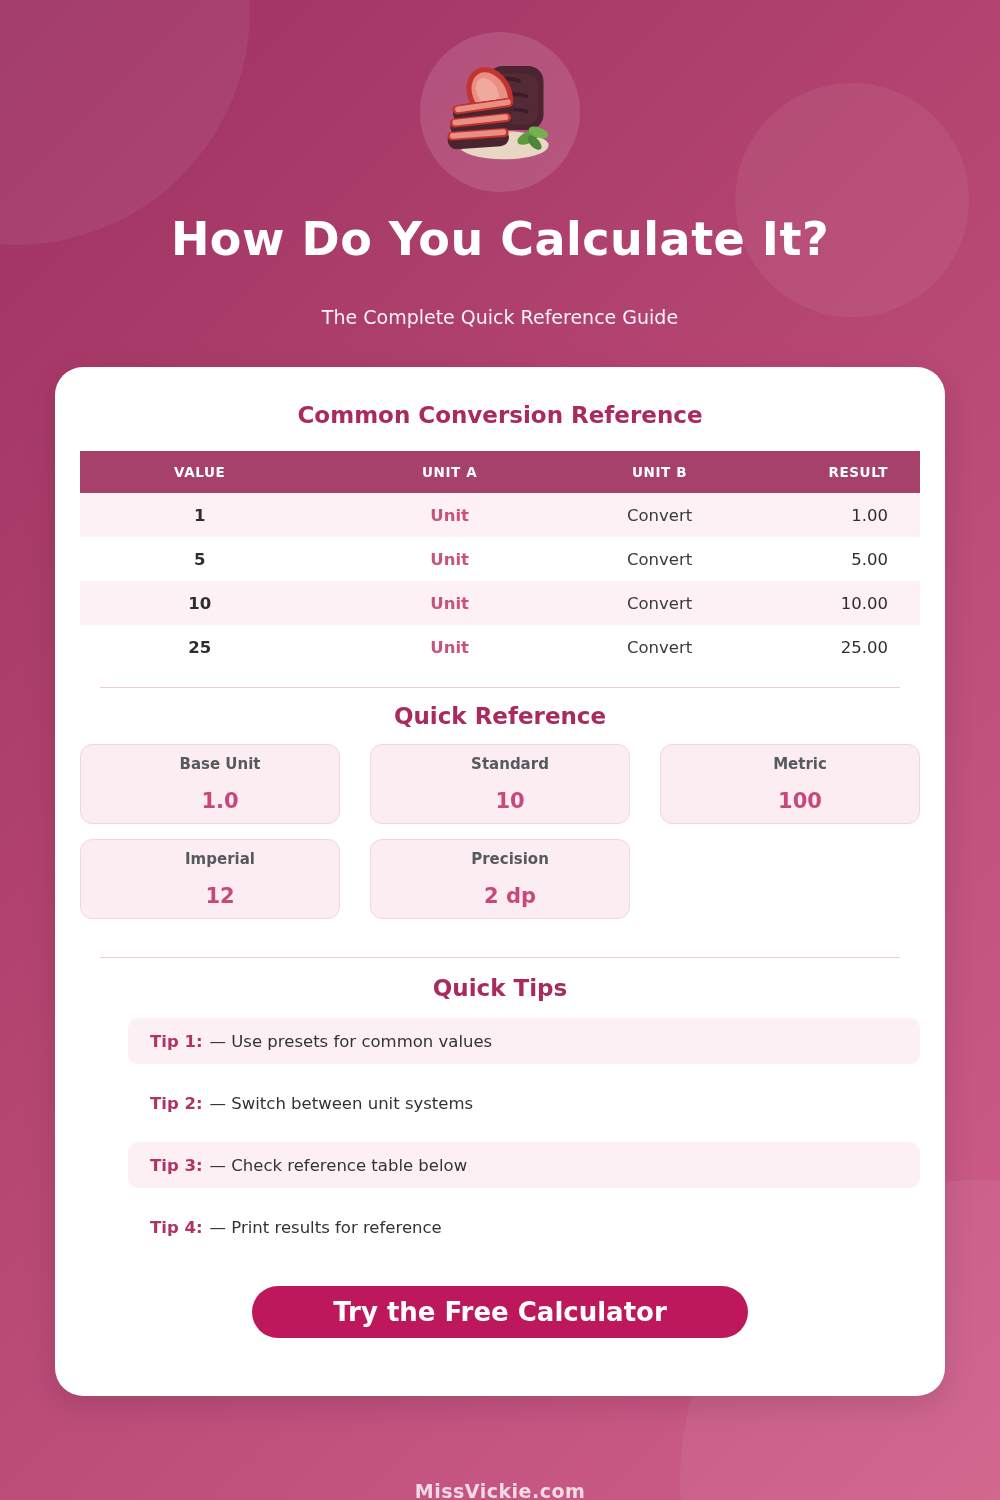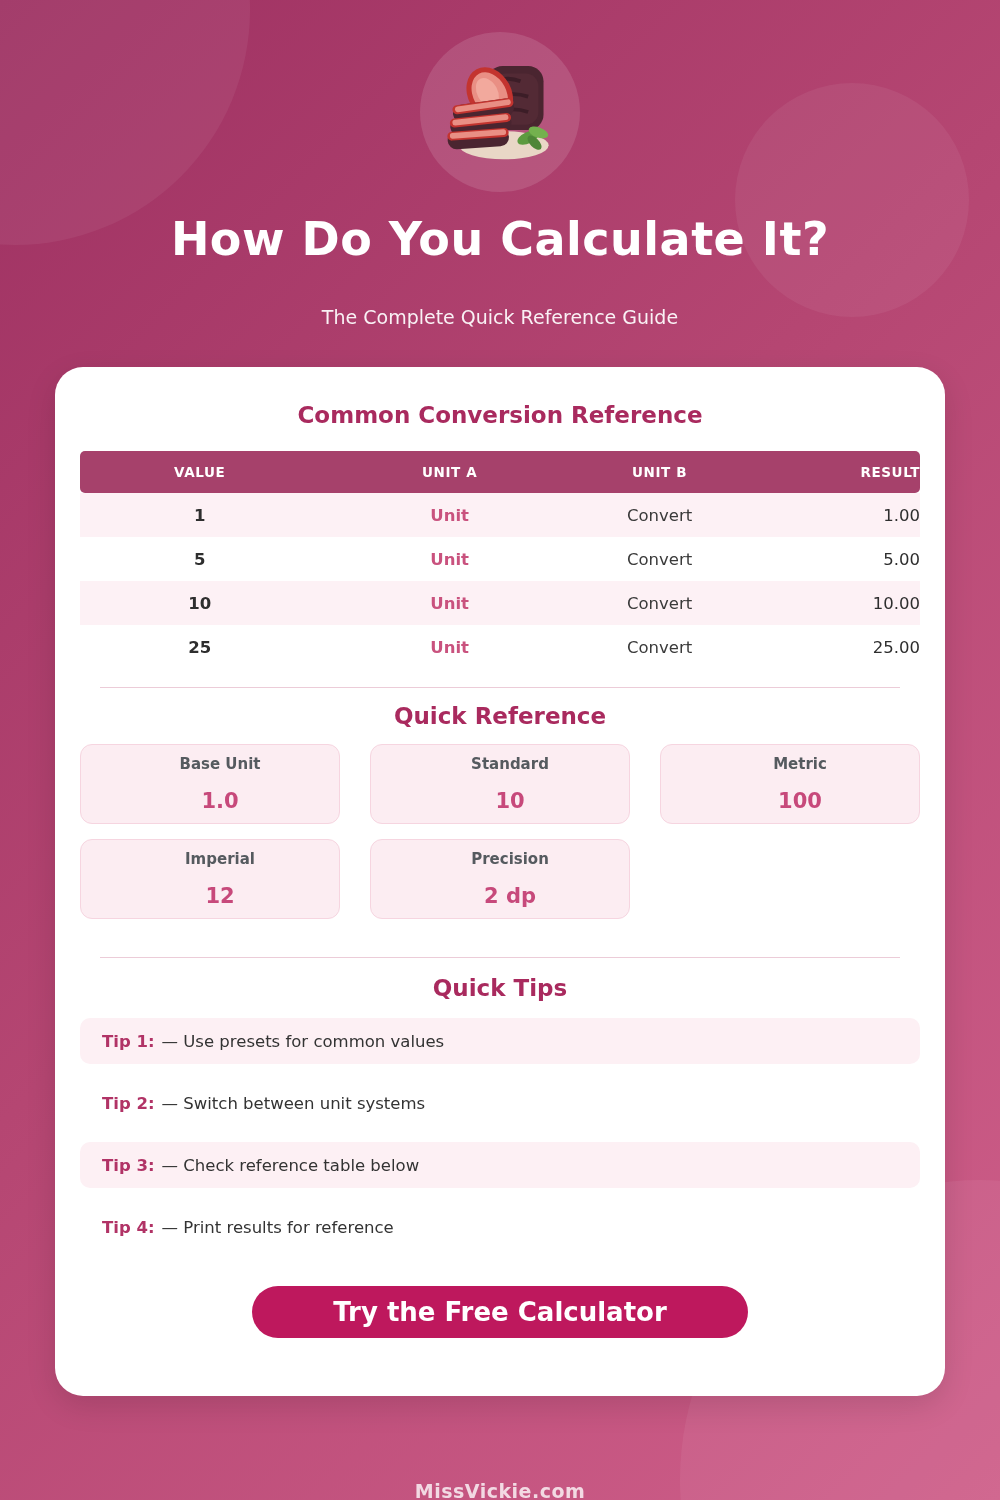--- a/index.html
+++ b/index.html
@@ -51,32 +51,32 @@
   .section-heading {
     font-size:23px; font-weight:bold; color:#a92a5e;
     line-height:28px;
   }
 
   
   .conv-table { margin-top:22px; }
   .conv-head {
     display:grid; grid-template-columns:28.5% 31% 19% 21.5%;
     align-items:center;
-    height:42px; border-radius:5px;
+    height:42px; border-radius:0;
     background:#a6416b;
     color:#ffffff; font-size:13.5px; font-weight:bold; letter-spacing:0.6px;
   }
   .conv-row {
     display:grid; grid-template-columns:28.5% 31% 19% 21.5%;
     align-items:center; height:44px;
     font-size:16.5px; color:#333333;
   }
   .conv-row.alt { background:#fdf1f5; }
   .cell-c { text-align:center; }
-  .cell-r { text-align:right; }
+  .cell-r { text-align:right; padding-right:32px; }
   .cell-value { font-weight:bold; color:#2e2e2e; }
   .cell-unita { font-weight:bold; color:#c9527e; }
   .cell-unitb { color:#3a3a3a; }
   .cell-result { color:#2e2e2e; }
 
   .divider { border:none; border-top:1px solid #ecccd8; margin:18px 20px 0 20px; }
 
   
   .stats-heading { margin-top:14px; }
   .stats-grid {
@@ -96,21 +96,21 @@
 
   .divider-2 { margin-top:38px; }
 
   
   .tips-heading { margin-top:16px; }
   .tips-list { margin-top:16px; display:flex; flex-direction:column; gap:16px; }
   .tip-row {
     height:46px; border-radius:10px;
     display:flex; align-items:center;
     padding-left:22px; text-align:left;
-    font-size:16.5px; color:#333333;
+    font-size:16.5px; color:#333333;margin-left:48px;
   }
   .tip-row.alt { background:#fdf0f4; }
   .tip-label { font-weight:bold; color:#b13366; margin-right:7px; }
 
   
   .cta-button {
     margin:36px auto 0 auto;
     width:496px; height:52px; border:none; border-radius:26px;
     background:#be185d; color:#ffffff;
     font-family:inherit; font-size:26px; font-weight:bold;

